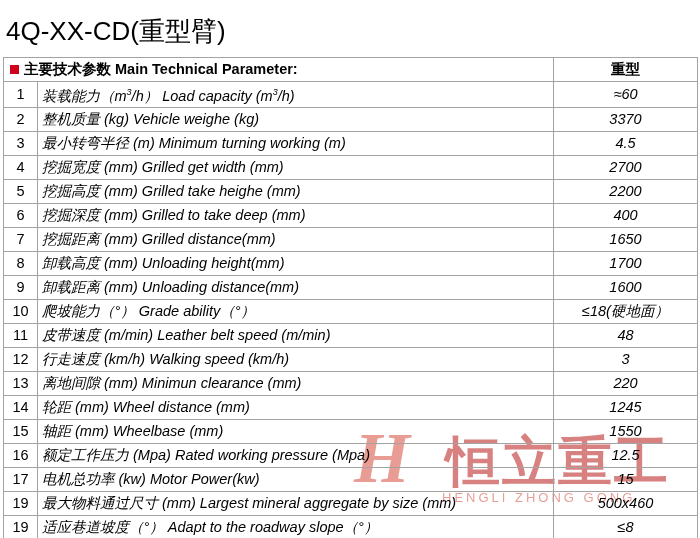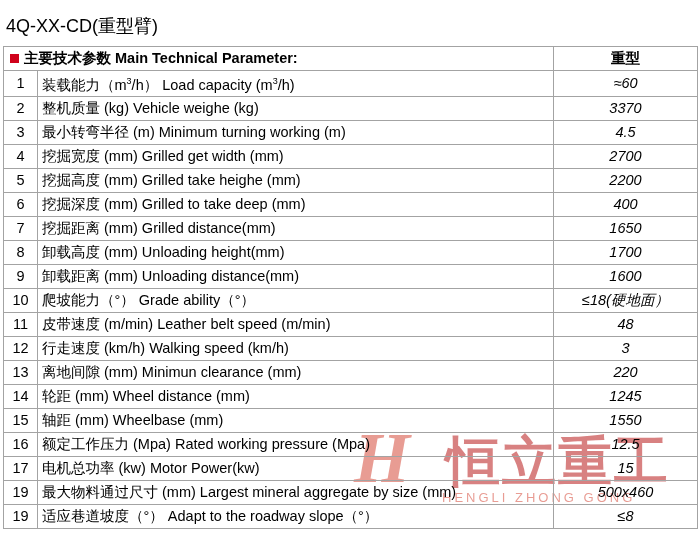--- a/index.html
+++ b/index.html
@@ -62,21 +62,21 @@
     font-family: "Liberation Serif", serif;
   }
 
   .page {
     position: relative;
     z-index: 1;
     padding: 8px 0 0 0;
   }
 
   h1.title {
-    font-size: 18px;
+    font-size: 26px;
     font-weight: normal;
     margin: 6px 16px 8px 6px;
     letter-spacing: 0px;
     font-family: "Liberation Sans", sans-serif;
   }
 
   table.spec {
     border-collapse: collapse;
     width: 694px;
     margin-left: 3px;
@@ -95,20 +95,21 @@
   }
   col.c-idx { width: 34px; }
   col.c-desc { width: 516px; }
   col.c-val { width: 144px; }
 
   td.idx {
     text-align: center;
   }
   td.desc {
     text-align: left;
+    font-style: italic;
   }
   td.val {
     text-align: center;
     font-style: italic;
   }
   tr.header td {
     font-weight: bold;
   }
   tr.header td.hdr-left {
     text-align: left;

